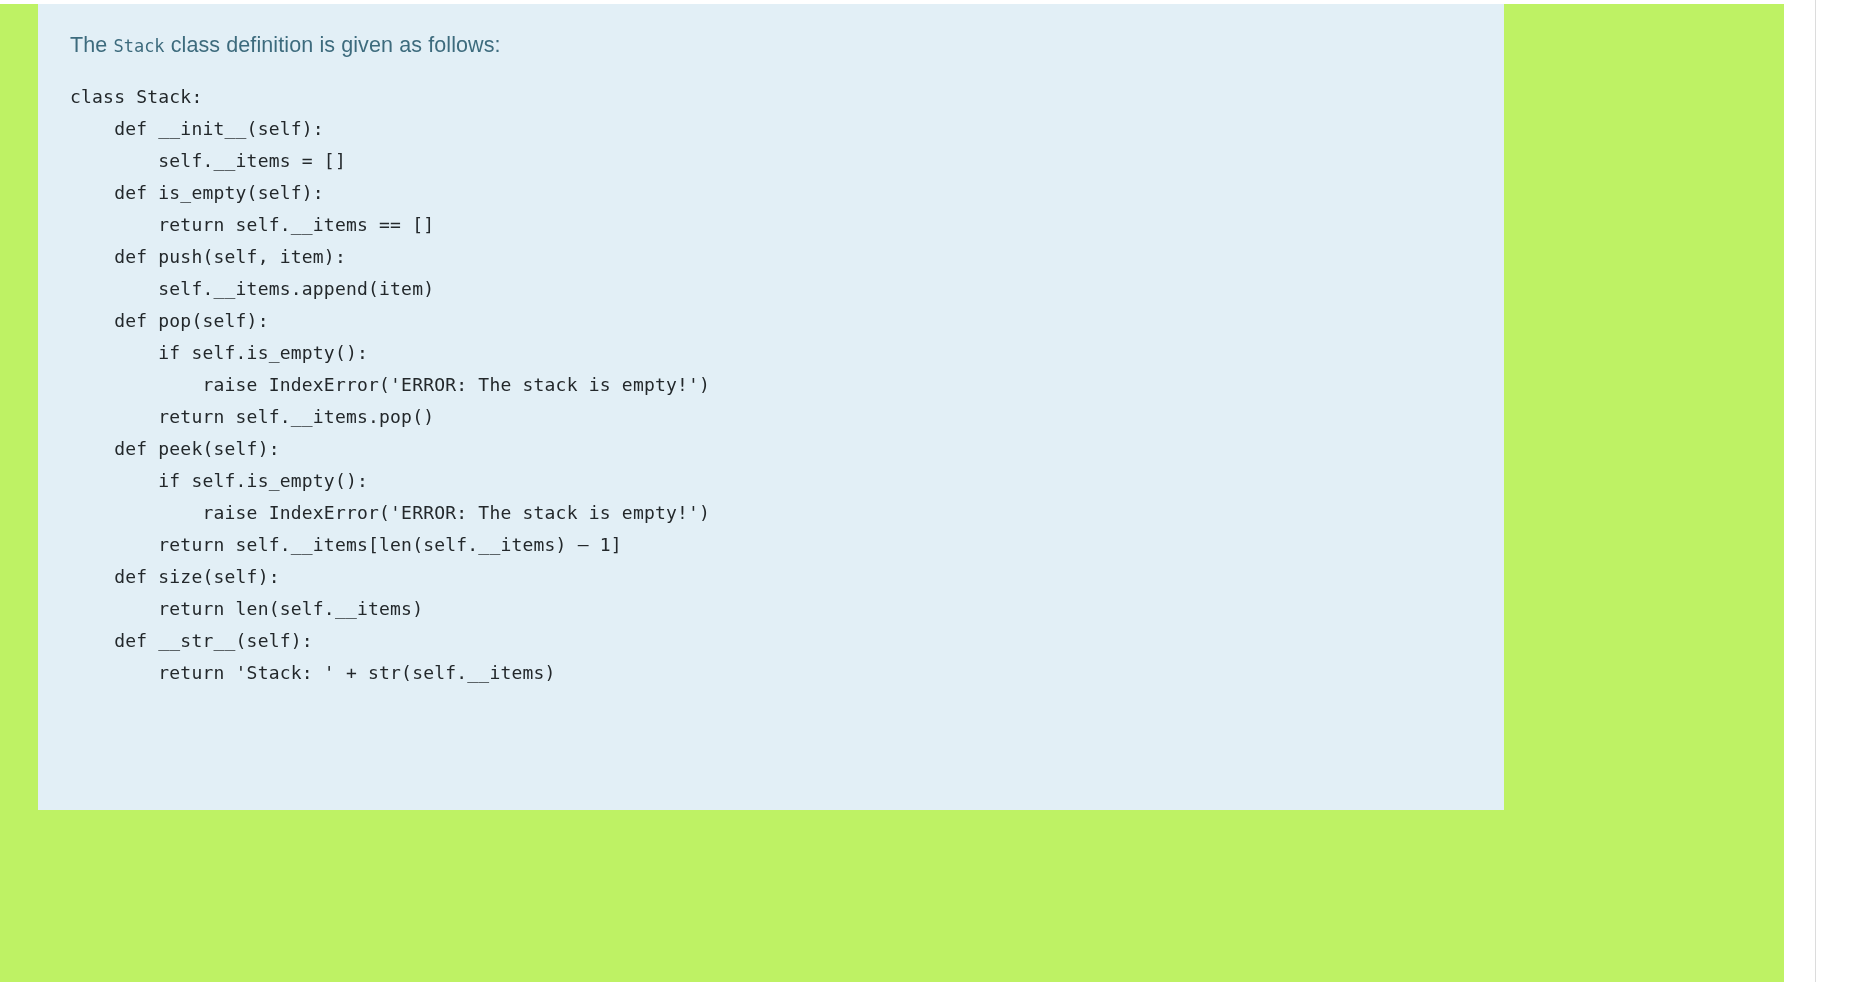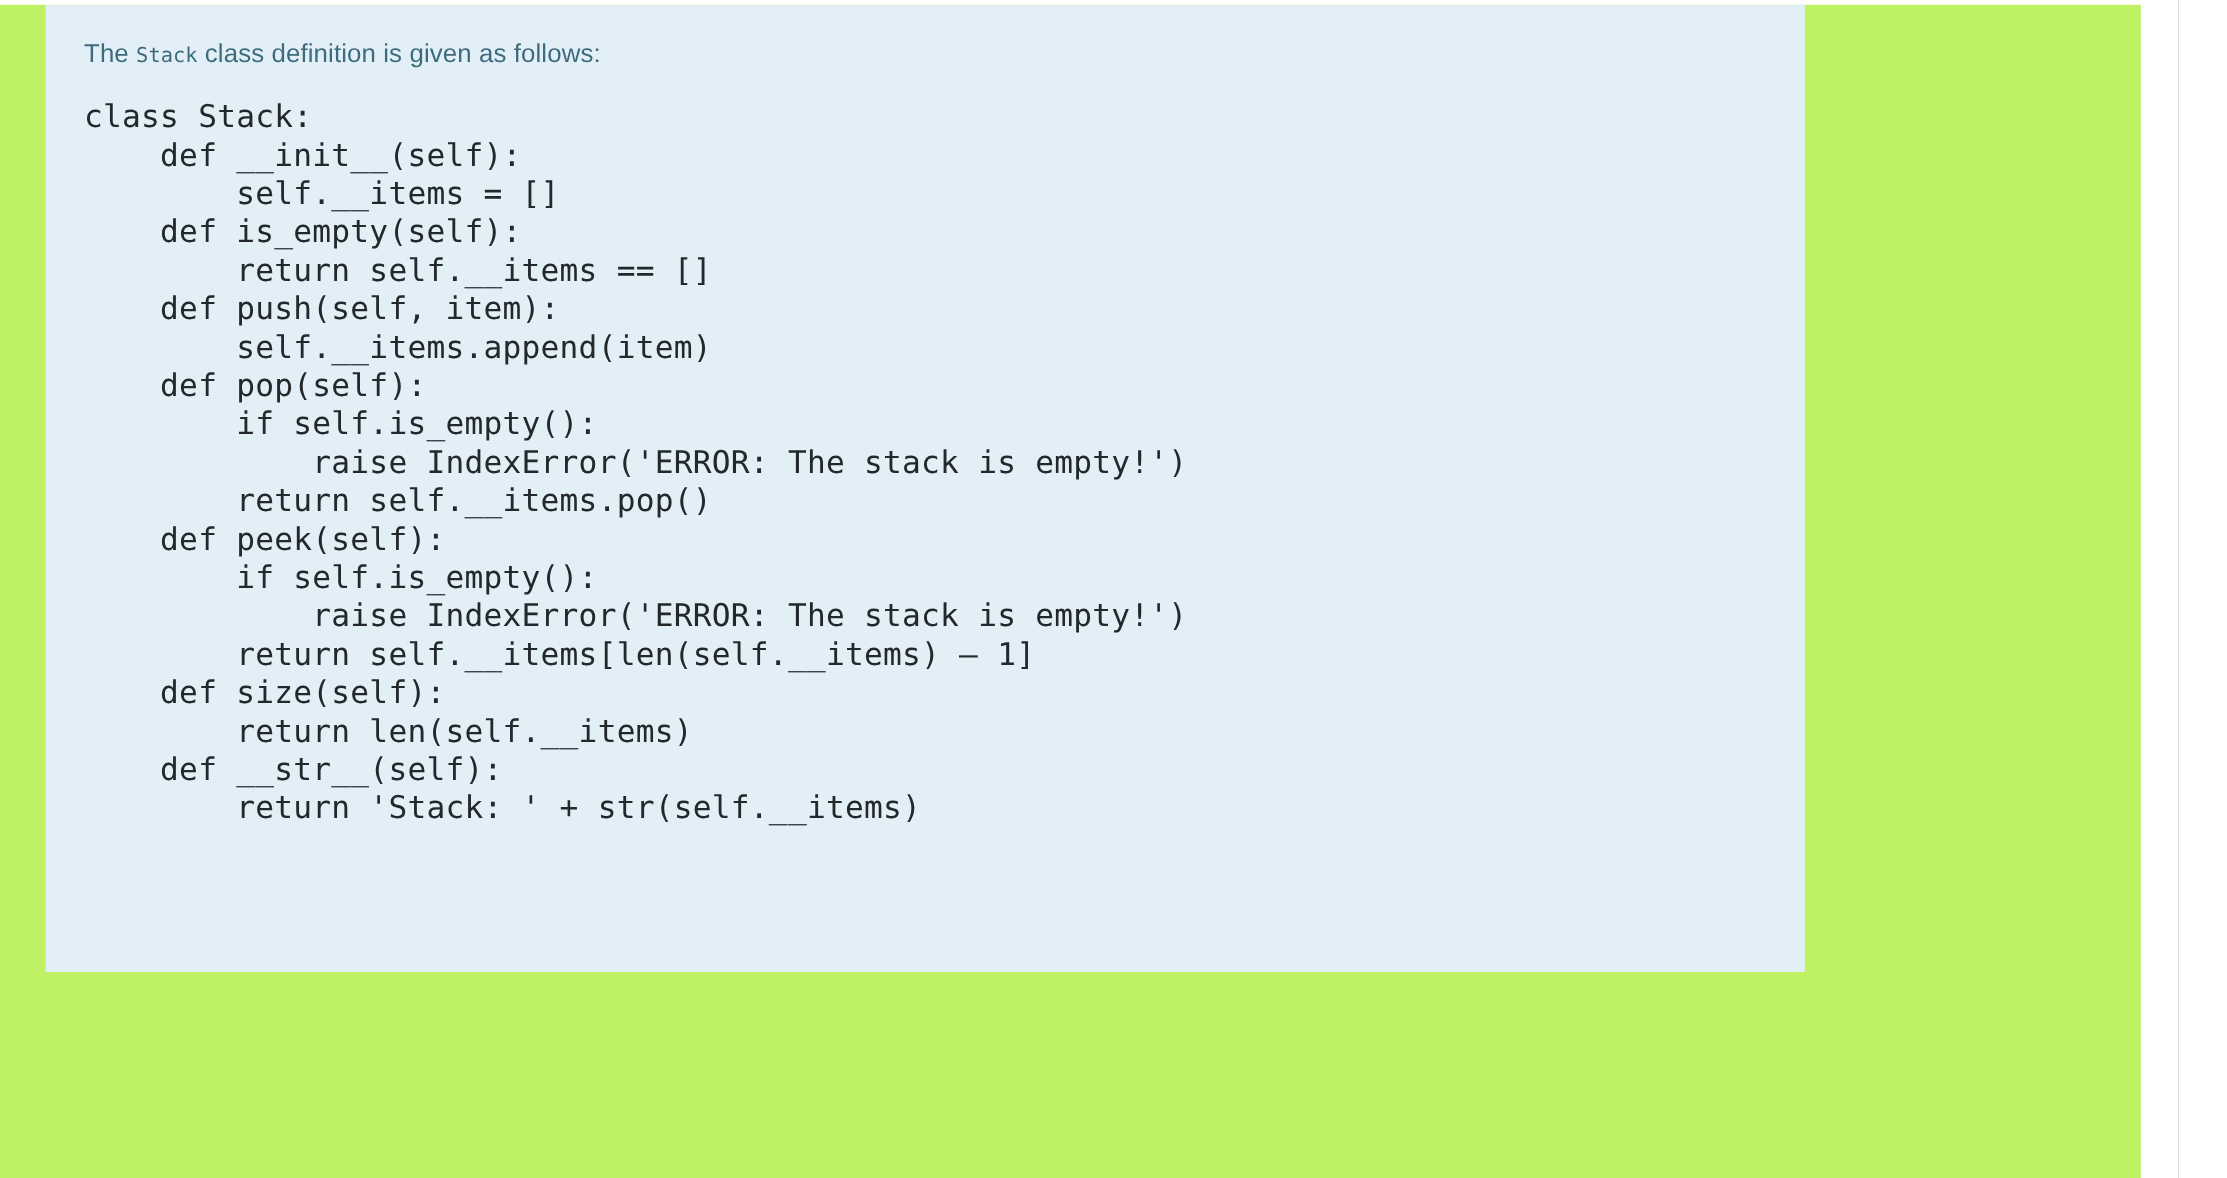--- a/index.html
+++ b/index.html
@@ -56,21 +56,21 @@
   .intro-line .mono-inline {
     font-family: "DejaVu Sans Mono", "Liberation Mono", monospace;
     font-size: 17px;
     color: #3d6b7d;
     letter-spacing: 0;
   }
 
   .code-block {
     margin: 0;
     font-family: "DejaVu Sans Mono", "Liberation Mono", monospace;
-    font-size: 26px;
+    font-size: 18px;
     line-height: 32px;
     color: #23282b;
     white-space: pre;
     letter-spacing: 0.2px;
     tab-size: 4;
   }
   .code-line {
     white-space: pre;
     display: block;
     min-height: 32px;

